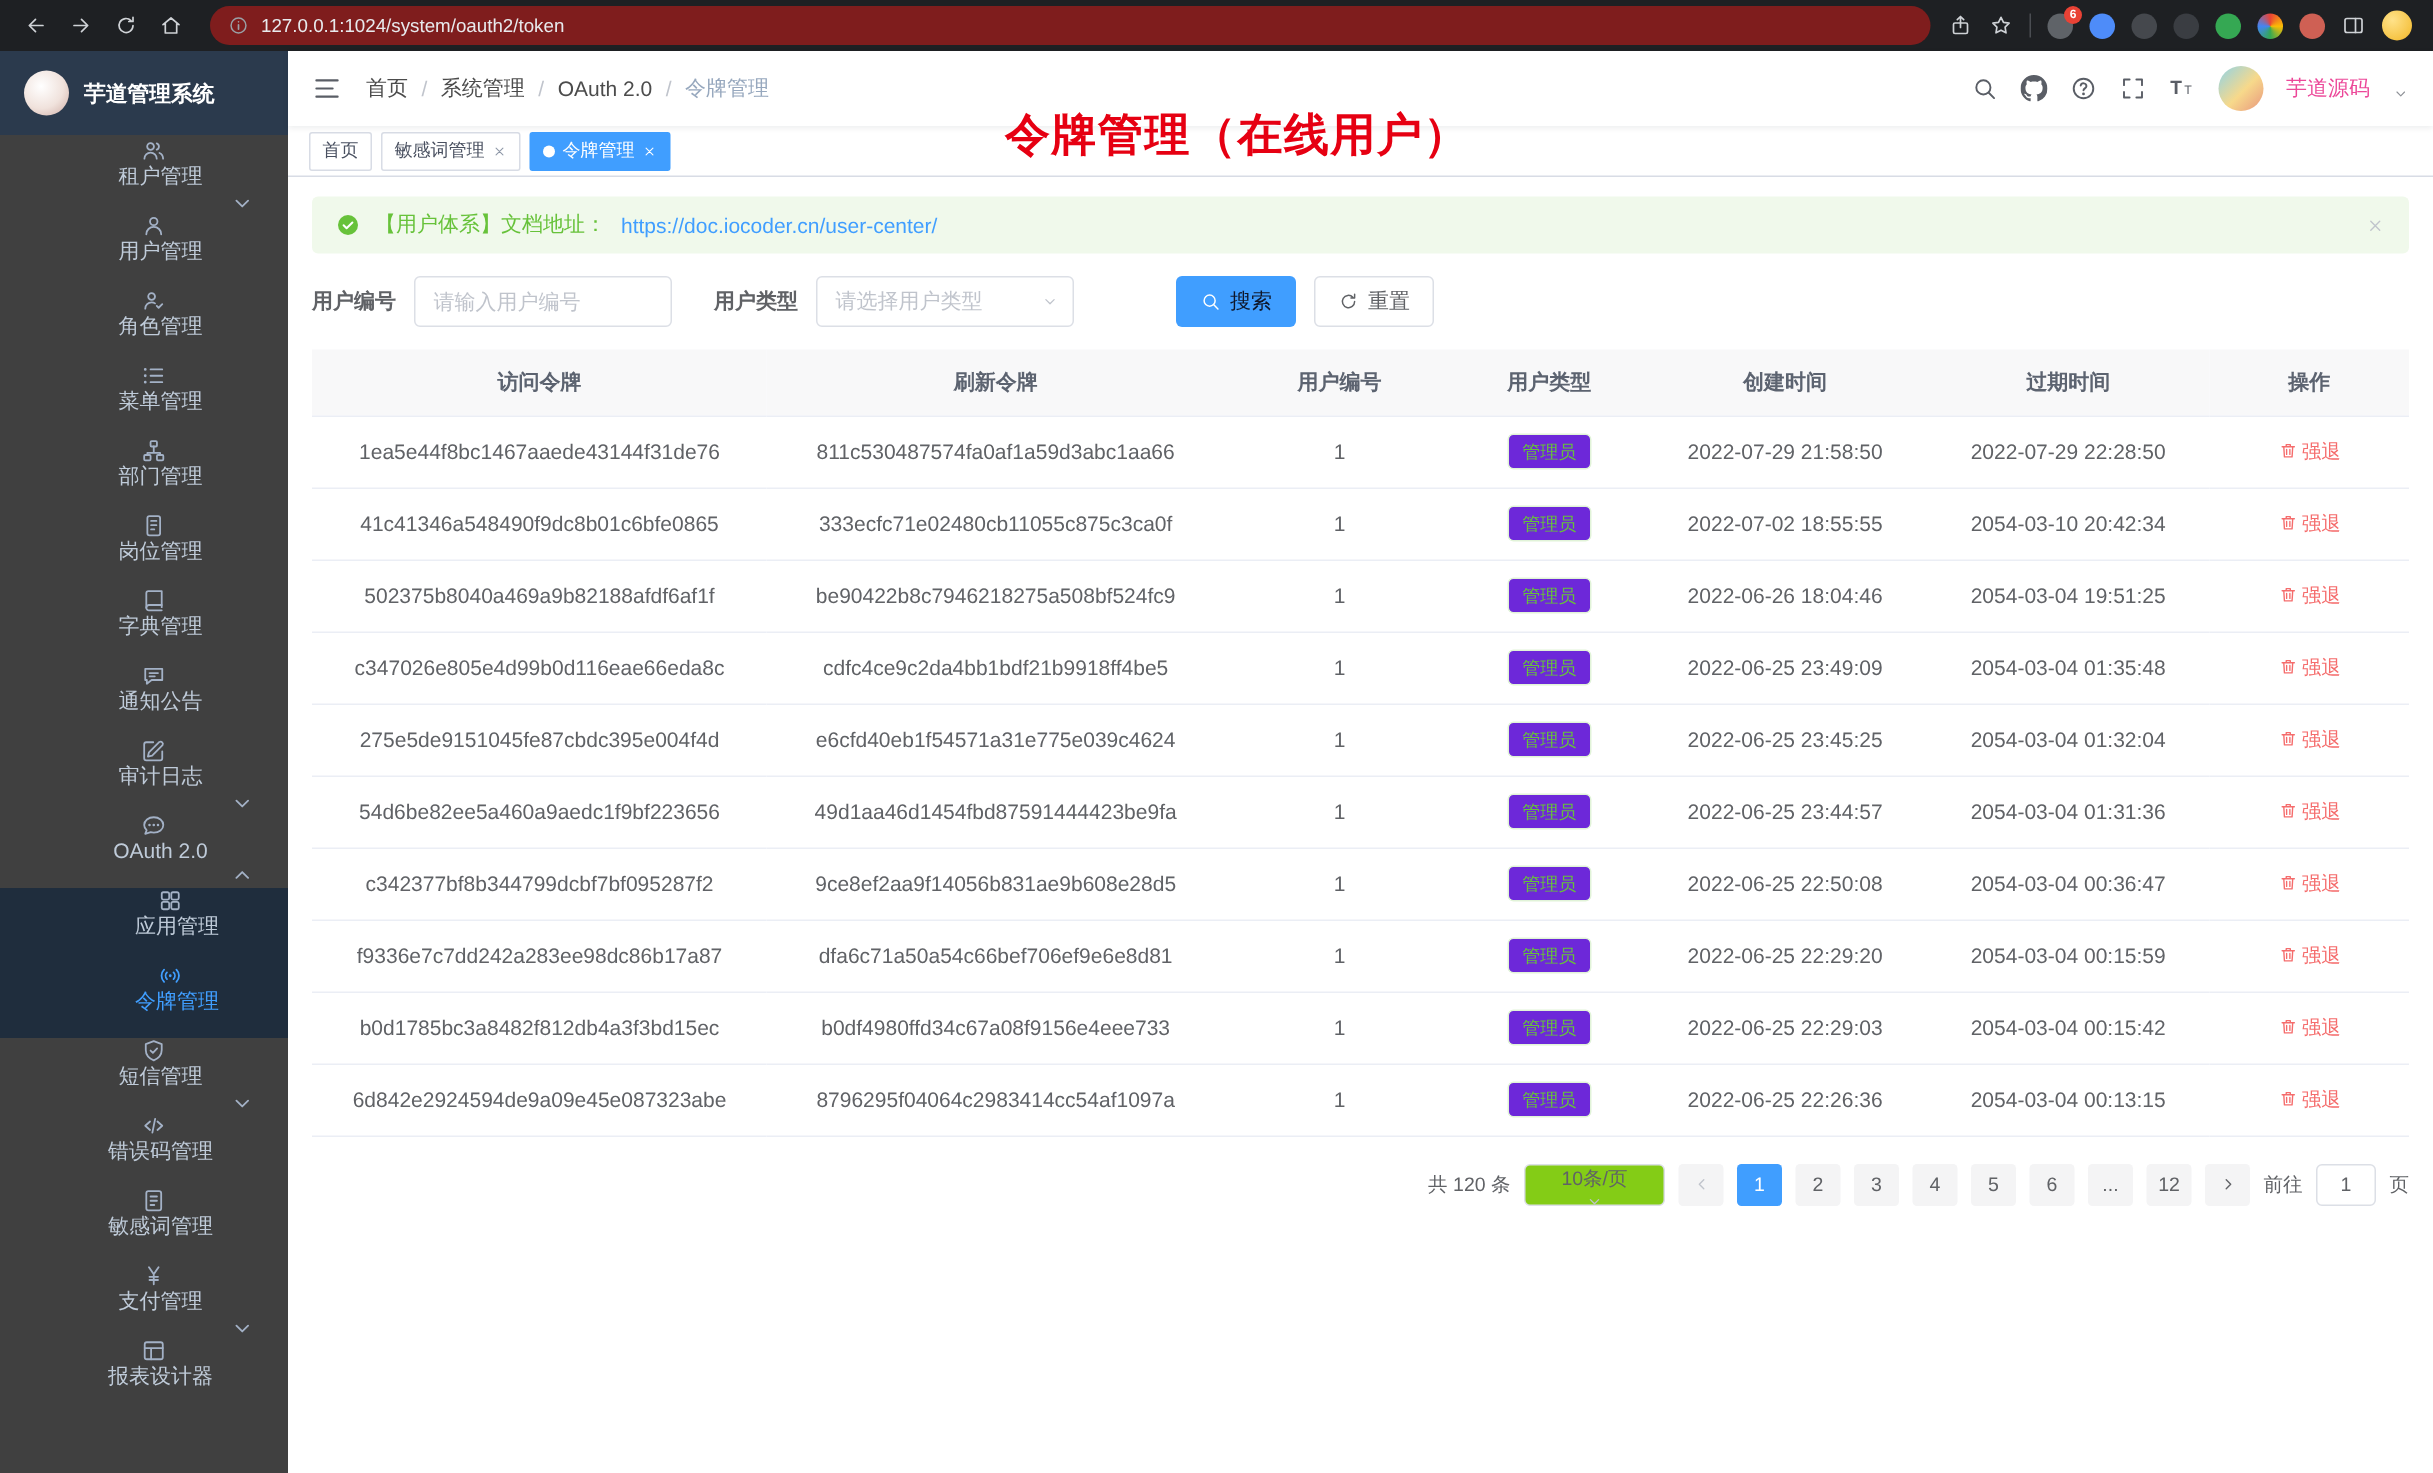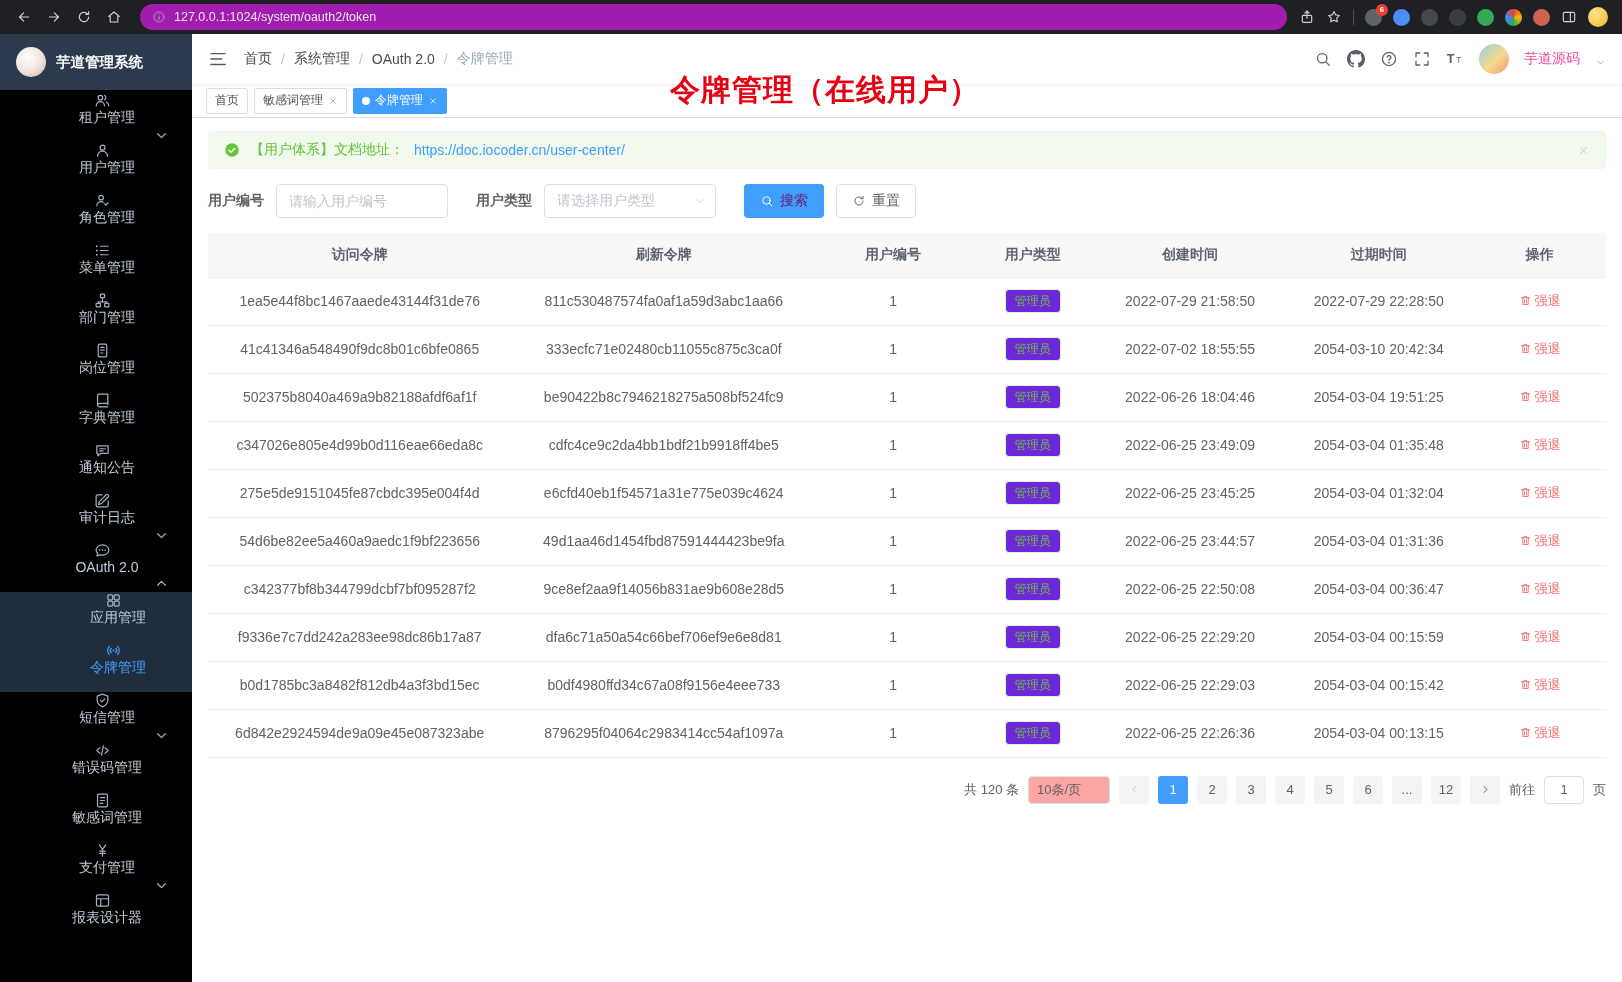--- a/index.html
+++ b/index.html
@@ -6,37 +6,37 @@
   html,body { width:1622px; height:982px; overflow:hidden; }
   body { font-family:"Liberation Sans","DejaVu Sans",sans-serif; background:#fff; color:#303133; }
   svg { display:block; }
   .ic { display:inline-flex; align-items:center; justify-content:center; flex:none; }
   .ic svg { width:100%; height:100%; }
   .i12{width:12px;height:12px}.i14{width:14px;height:14px}.i16{width:16px;height:16px}
 
   
   .browser { height:34px; background:#1e2023; display:flex; align-items:center; padding:0 10px; gap:2px; }
   .bnav { width:28px; height:28px; border-radius:50%; display:flex; align-items:center; justify-content:center; color:#cfd2d6; cursor:pointer; }
-  .urlbar { flex:1; height:26px; margin:0 10px; background:#a21caf; border-radius:14px; display:flex; align-items:center; padding:0 12px; gap:8px; color:#e8eaed; font-size:12.5px; min-width:0; cursor:text; }
+  .urlbar { flex:1; height:26px; margin:0 10px; background:#7f1d1d; border-radius:14px; display:flex; align-items:center; padding:0 12px; gap:8px; color:#e8eaed; font-size:12.5px; min-width:0; cursor:text; }
   .urlbar .ic { color:#9aa0a6; }
   .bicons { display:flex; align-items:center; gap:11px; color:#cfd2d6; padding-right:4px; }
   .btool { cursor:pointer; position:relative; }
   .extdot { width:17px; height:17px; border-radius:50%; position:relative; cursor:pointer; }
   .ext-gray{background:#5f6368}.ext-blue{background:#4e8cf9}.ext-dark{background:#45484d}.ext-dark2{background:#3a3d42}
   .ext-green{background:#35a853}.ext-multi{background:conic-gradient(#ea4335,#fbbc04,#34a853,#4285f4,#ea4335)}
   .ext-red{background:#cf6054}
   .bbadge { position:absolute; top:-5px; right:-6px; background:#e94235; color:#fff; font-size:8px; min-width:12px; height:12px; border-radius:6px; display:flex; align-items:center; justify-content:center; padding:0 2px; font-weight:700; }
   .vdiv { width:1px; height:16px; background:#4a4d52; }
   .face { width:20px; height:20px; border-radius:50%; background:radial-gradient(circle at 35% 32%, #ffe28a, #f6c445 70%, #e8a92e); cursor:pointer; }
 
   
   .app { display:flex; height:948px; }
 
   
-  .sidebar { width:192px; background:#000000; display:flex; flex-direction:column; flex:none; }
+  .sidebar { width:192px; background:#404040; display:flex; flex-direction:column; flex:none; }
   .logo { height:56px; display:flex; align-items:center; gap:10px; padding:0 16px; background:#2b3a4d; cursor:pointer; }
   .logo-img { width:30px; height:30px; border-radius:50%; flex:none; background:radial-gradient(circle at 38% 35%, #ffffff, #f0e2dc 55%, #cdaaa2); }
   .logo-title { color:#fff; font-weight:700; font-size:14.5px; white-space:nowrap; }
   .menu { flex:1; overflow:hidden; padding-top:2px; }
   .menu-item { height:50px; display:flex; align-items:center; padding:0 12px 0 34px; font-size:14px; color:#bfcbd9; cursor:pointer; white-space:nowrap;flex-direction:column; }
   .menu-item .ic { width:17px; height:17px; margin-right:10px; color:#a3b1c6; }
   .menu-item.sub { background:#1f2d3d; padding-left:56px; }
   .menu-item.active { color:#409eff; }
   .menu-item.active .ic { color:#409eff; }
   .menu-arrow { margin-left:auto; width:12px; height:12px; color:#8e9bb0; }
@@ -76,34 +76,34 @@
   .alert-close { margin-left:auto; width:13px; height:13px; color:#c0c4cc; cursor:pointer; }
 
   .filters { display:flex; align-items:center; margin-bottom:15px; font-size:14px; }
   .flabel { font-weight:700; color:#606266; margin-right:12px; white-space:nowrap; }
   .finput { width:172px; height:34px; border:1px solid #dcdfe6; border-radius:4px; padding:0 12px; font-size:14px; color:#606266; margin-right:28px; background:#fff; outline:none; font-family:inherit; }
   .finput::placeholder { color:#c0c4cc; }
   .fselect { width:172px; height:34px; border:1px solid #dcdfe6; border-radius:4px; display:flex; align-items:center; justify-content:space-between; padding:0 9px 0 12px; margin-right:28px; background:#fff; cursor:pointer; }
   .fselect .ph { color:#c0c4cc; }
   .fselect .ic { color:#c0c4cc; }
   .btn { height:34px; border-radius:4px; display:inline-flex; align-items:center; gap:6px; padding:0 15px; font-size:14px; cursor:pointer; border:1px solid transparent; font-family:inherit; }
-  .btn-primary { background:#409eff; color:#701a75; margin-right:12px; }
+  .btn-primary { background:#409eff; color:#0f172a; margin-right:12px;margin-left:40px; }
   .btn-primary .ic { color:#fff; }
   .btn-plain { background:#fff; border-color:#dcdfe6; color:#606266; }
   .btn-plain .ic { color:#606266; }
 
   table.tokens { width:100%; border-collapse:collapse; table-layout:fixed; font-size:14px; color:#606266; }
   .tokens thead th { background:#f8f8f9; color:#5c6370; font-weight:700; height:44px; border-bottom:1px solid #ebeef5; text-align:center; }
   .tokens tbody td { height:48px; text-align:center; border-bottom:1px solid #ebeef5; overflow:hidden; text-overflow:ellipsis; white-space:nowrap; }
   .badge-tag { display:inline-block; background:#6d28d9; border:1px solid #e1f3d8; color:#67c23a; border-radius:4px; font-size:12px; padding:2px 9px; line-height:1.5; }
   .action { color:#f56c6c; cursor:pointer; display:inline-flex; align-items:center; gap:3px; font-size:13px; }
   .action .ic { width:13px; height:13px; }
 
   .pager { display:flex; align-items:center; justify-content:flex-end; gap:9px; margin-top:18px; font-size:13px; color:#606266; }
-  .psize { width:82px; height:28px; border:1px solid #dcdfe6; border-radius:4px; display:flex; align-items:center; justify-content:space-between; padding:0 8px; background:#fca5a5; cursor:pointer; }
+  .psize { width:94px; height:28px; border:1px solid #dcdfe6; border-radius:4px; display:flex; align-items:center; justify-content:space-between; padding:0 8px; background:#84cc16; cursor:pointer;flex-direction:column; }
   .psize .ic { color:#c0c4cc; }
   .pbtn { min-width:30px; height:28px; border-radius:3px; background:#f4f4f5; color:#606266; display:inline-flex; align-items:center; justify-content:center; font-size:13px; cursor:pointer; padding:0 4px; }
   .pbtn.active { background:#409eff; color:#fff; }
   .pbtn.disabled { color:#c0c4cc; cursor:default; }
   .pbtn .ic { width:13px; height:13px; }
   .jinput { width:40px; height:28px; border:1px solid #dcdfe6; border-radius:4px; text-align:center; font-size:13px; color:#606266; outline:none; font-family:inherit; }
 </style>
 </head>
 <body>
 

